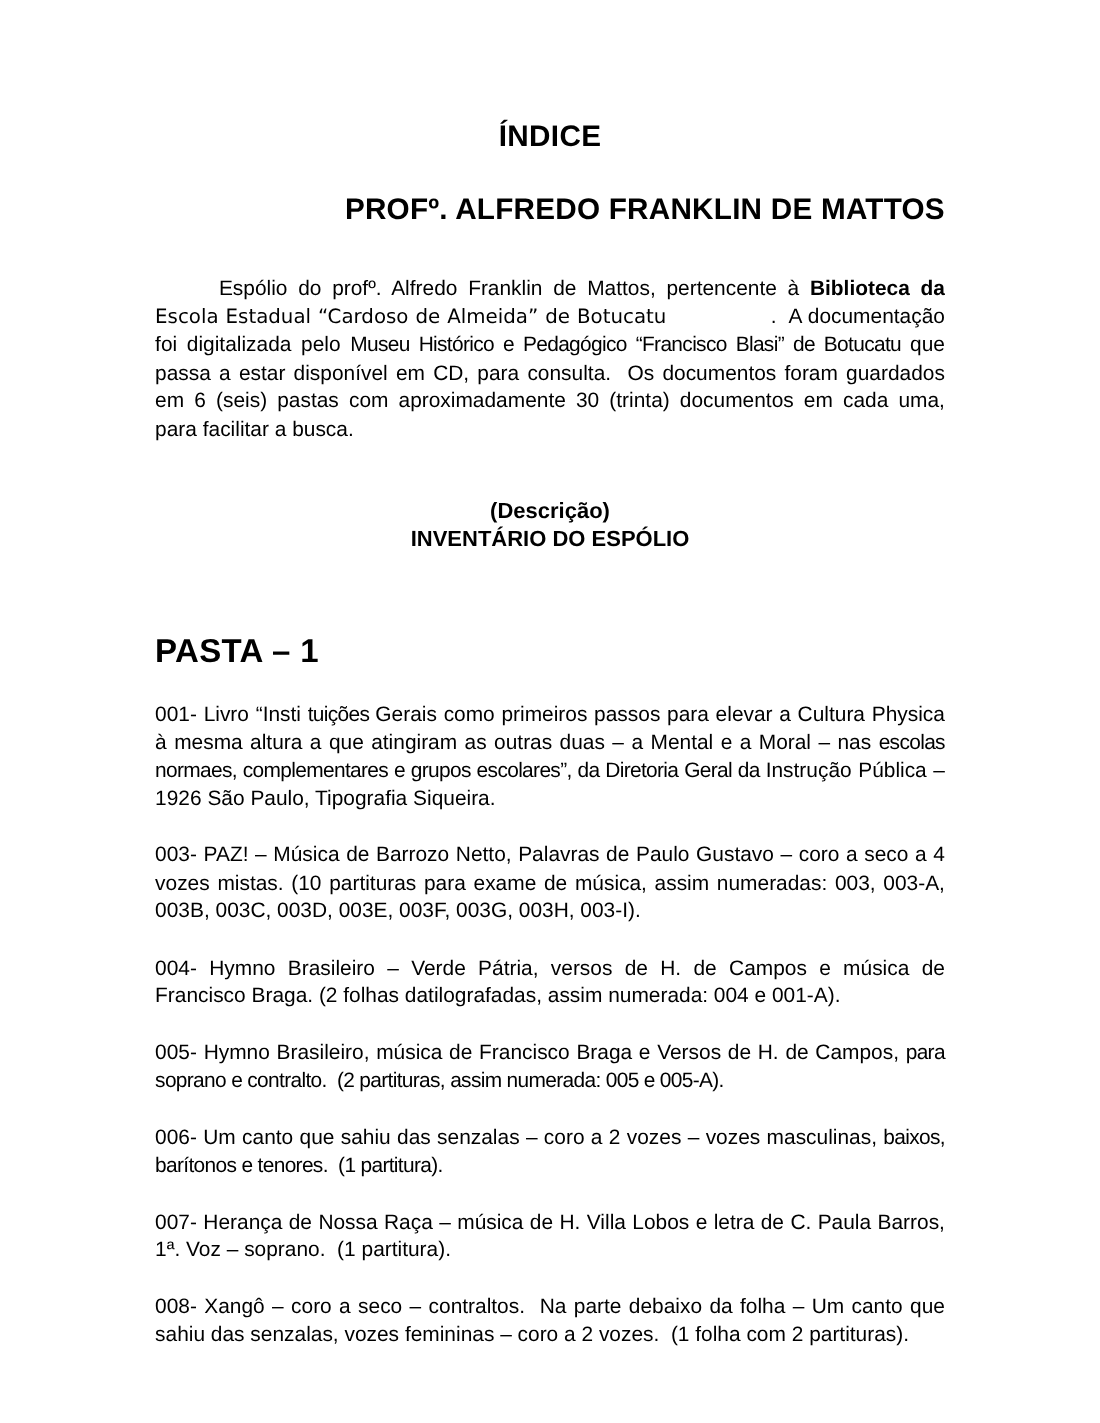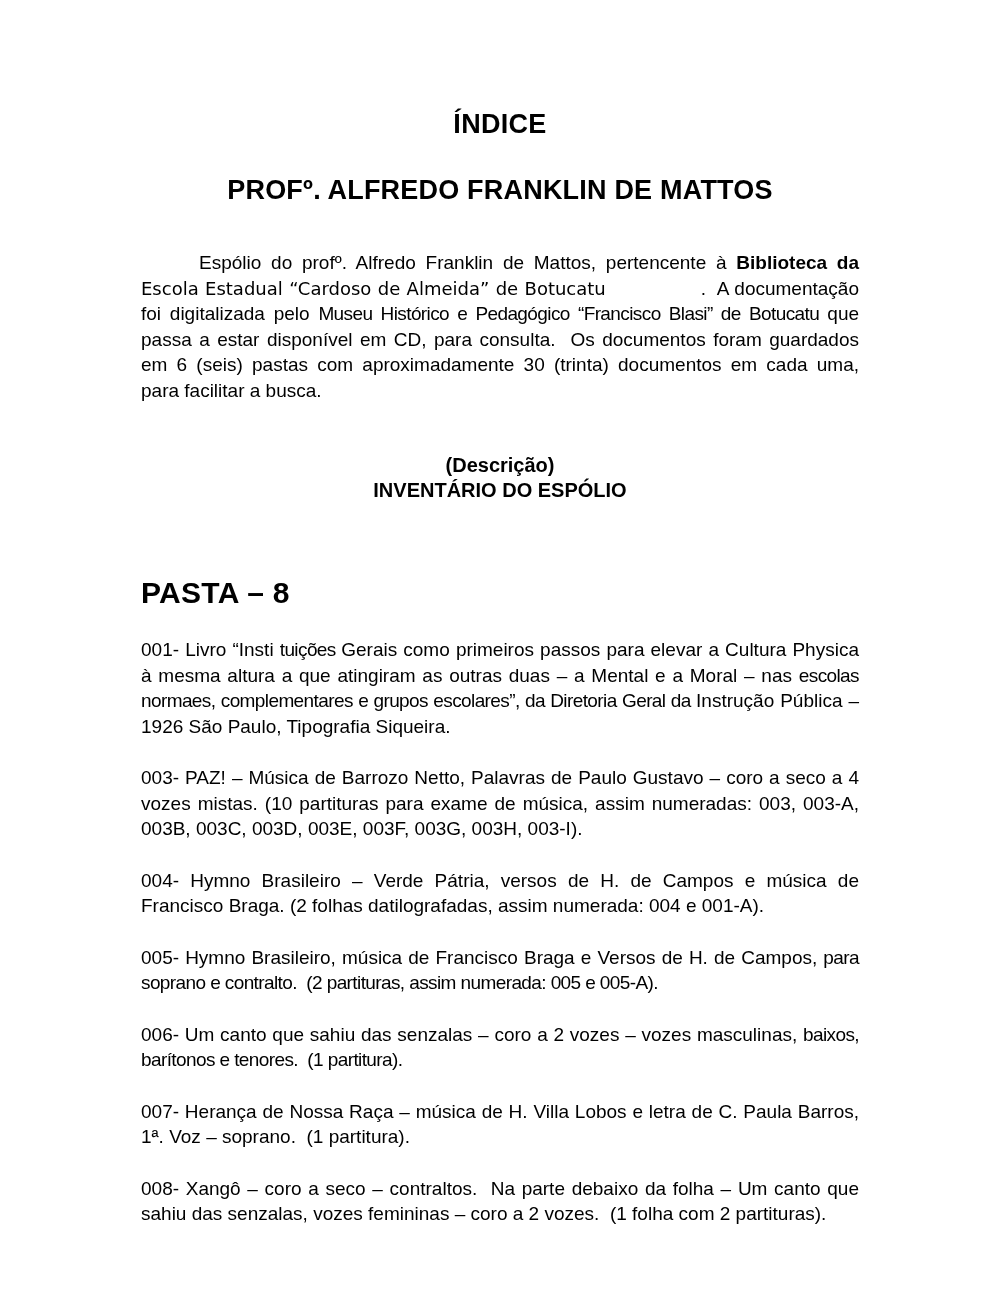--- a/index.html
+++ b/index.html
@@ -15,21 +15,21 @@
     font-family:"Liberation Sans", sans-serif;
   }
   .title{
     text-align:center;
     font-size:27px;line-height:32px;
     font-weight:bold;
     margin:0;
     letter-spacing:0.3px;
   }
   .subtitle{
-    text-align:center;
+    text-align:right;
     font-size:27px;line-height:32px;
     font-weight:bold;
     margin:34px 0 0 0;
     letter-spacing:0.2px;
   }
   .para{
     font-size:19px;
     line-height:25.5px;
     text-align:justify;
     margin:0;
@@ -67,21 +67,21 @@
 
   <h2 class="subtitle">PROFº. ALFREDO FRANKLIN DE MATTOS</h2>
 
   <p class="para intro"><span>Espólio do profº. Alfredo Franklin de Mattos, pertencente à </span><span class="seg-b">Biblioteca da </span><span class="seg-alt">Escola Estadual “Cardoso de Almeida” de Botucatu</span><span>&nbsp;&nbsp;&nbsp;&nbsp;&nbsp;&nbsp;&nbsp;&nbsp;&nbsp;&nbsp;&nbsp;&nbsp;&nbsp;&nbsp;&nbsp;&nbsp;</span><span>.&nbsp; A documentação foi digitalizada pelo </span><span class="seg-cond">Museu Histórico e Pedagógico “Francisco Blasi” de Botucatu </span><span>que passa a estar disponível em CD, para consulta.&nbsp; Os documentos foram guardados em 6 (seis) pastas com aproximadamente 30 (trinta) documentos em cada uma, para facilitar a busca.</span></p>
 
   <div class="inv-head">
     <div>(Descrição)</div>
     <div>INVENTÁRIO DO ESPÓLIO</div>
   </div>
 
-  <h2 class="pasta">PASTA – 8</h2>
+  <h2 class="pasta">PASTA – 1</h2>
 
   <div class="items">
       <p class="para item"><span>001- Livro “Insti </span><span class="seg-cond">tuições </span><span>Gerais como primeiros passos para elevar a Cultura Physica à mesma altura a que atingiram as outras duas – a Mental e a Moral – nas </span><span class="seg-cond">escolas normaes, complementares e grupos escolares”, da Diretoria Geral da </span><span>Instrução Pública – 1926 São Paulo, Tipografia Siqueira.</span></p>
       <p class="para item"><span>003- PAZ! – Música de Barrozo Netto, Palavras de Paulo Gustavo – coro a seco a 4 vozes mistas. (10 partituras para exame de música, assim numeradas: 003, 003-A, 003B, 003C, 003D, 003E, 003F, 003G, 003H, 003-I).</span></p>
       <p class="para item"><span>004- Hymno Brasileiro – Verde Pátria, versos de H. de Campos e música de Francisco Braga. (2 folhas datilografadas, assim numerada: 004 e 001-A).</span></p>
       <p class="para item"><span>005- Hymno Brasileiro, música de Francisco Braga e Versos de H. de Campos, </span><span class="seg-cond">para soprano e contralto.&nbsp; (2 partituras, assim numerada: 005 e 005-A).</span></p>
       <p class="para item"><span>006- Um canto que sahiu das senzalas – coro a 2 vozes – vozes masculinas, </span><span class="seg-cond">baixos, barítonos e tenores.&nbsp; (1 partitura).</span></p>
       <p class="para item"><span>007- Herança de Nossa Raça – música de H. Villa Lobos e letra de C. Paula Barros, 1ª. Voz – soprano.&nbsp; (1 partitura).</span></p>
       <p class="para item"><span>008- Xangô – coro a seco – contraltos.&nbsp; Na parte debaixo da folha – Um canto que sahiu das senzalas, vozes femininas – coro a 2 vozes.&nbsp; (1 folha com 2 partituras).</span></p>
     </div>

